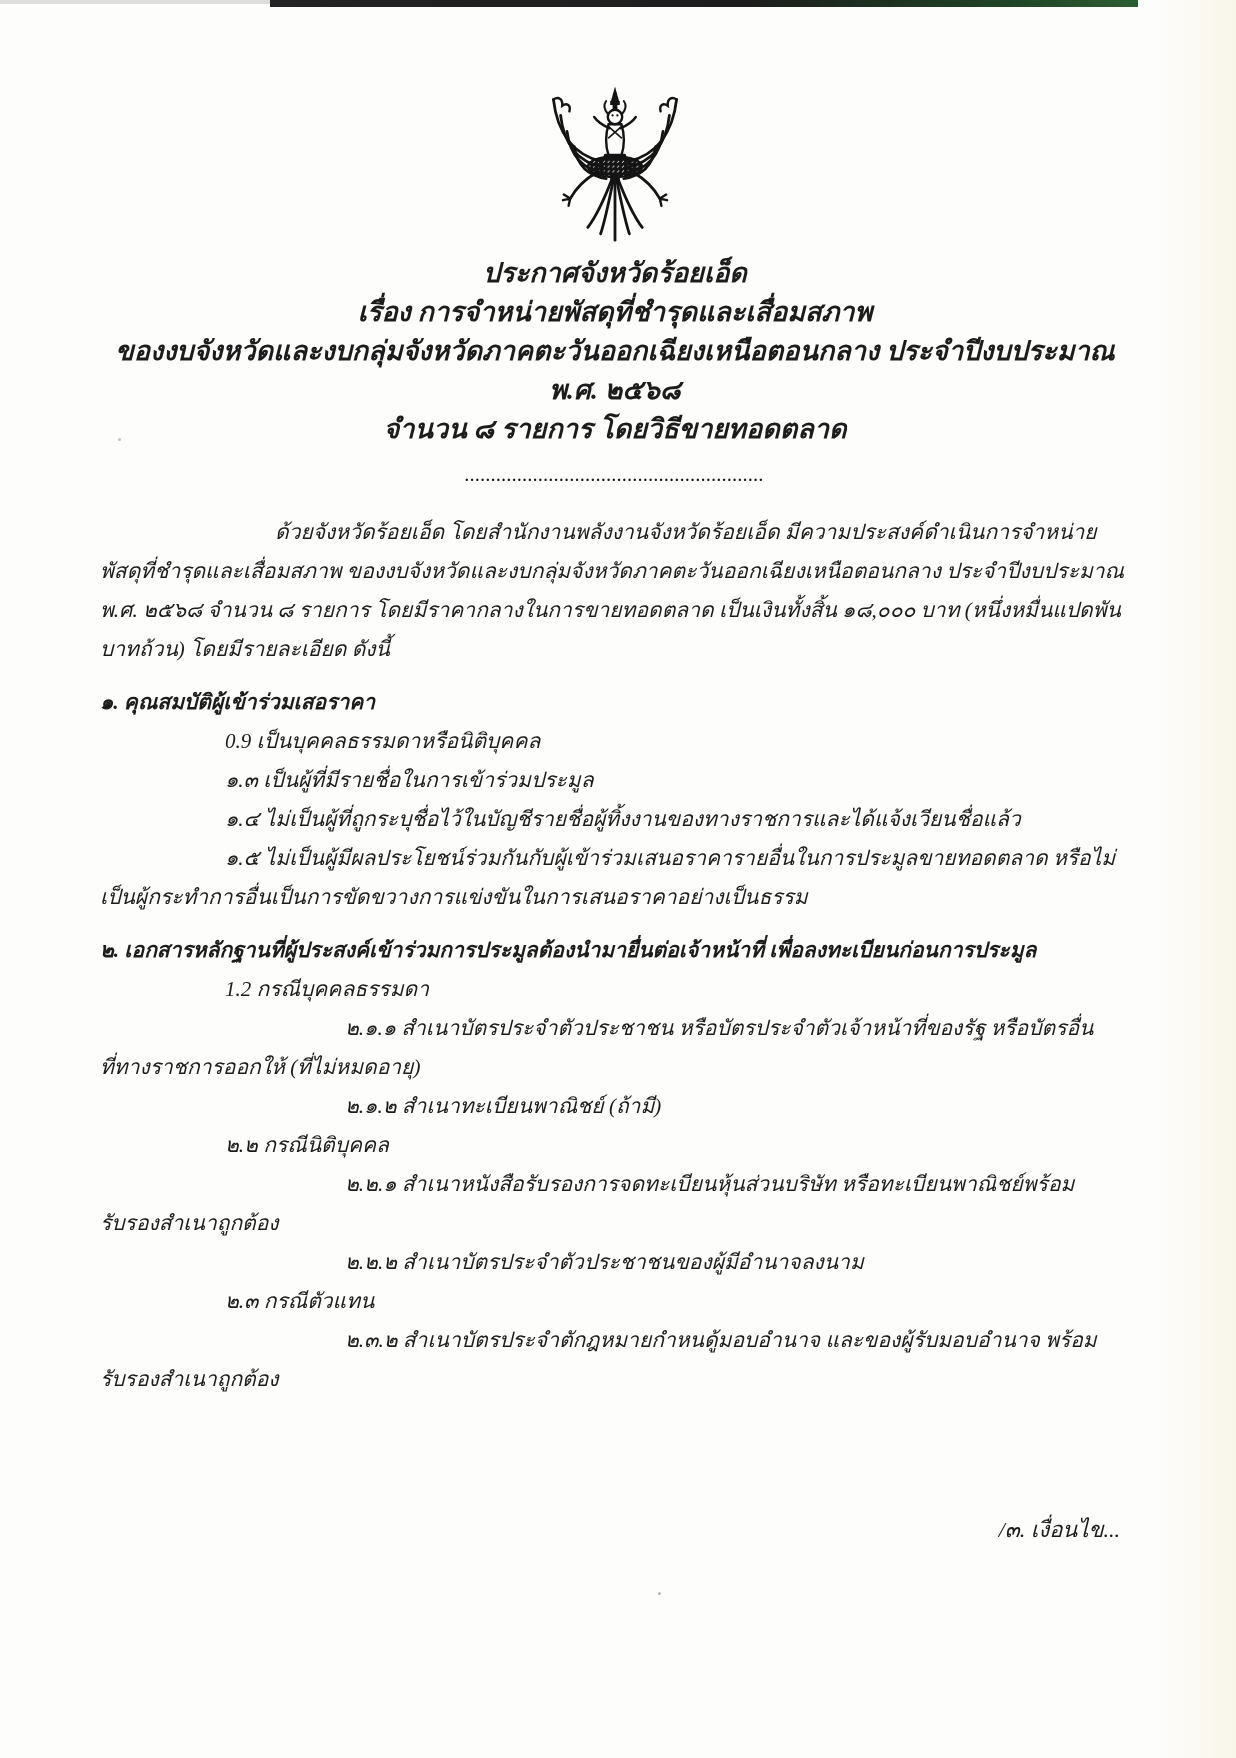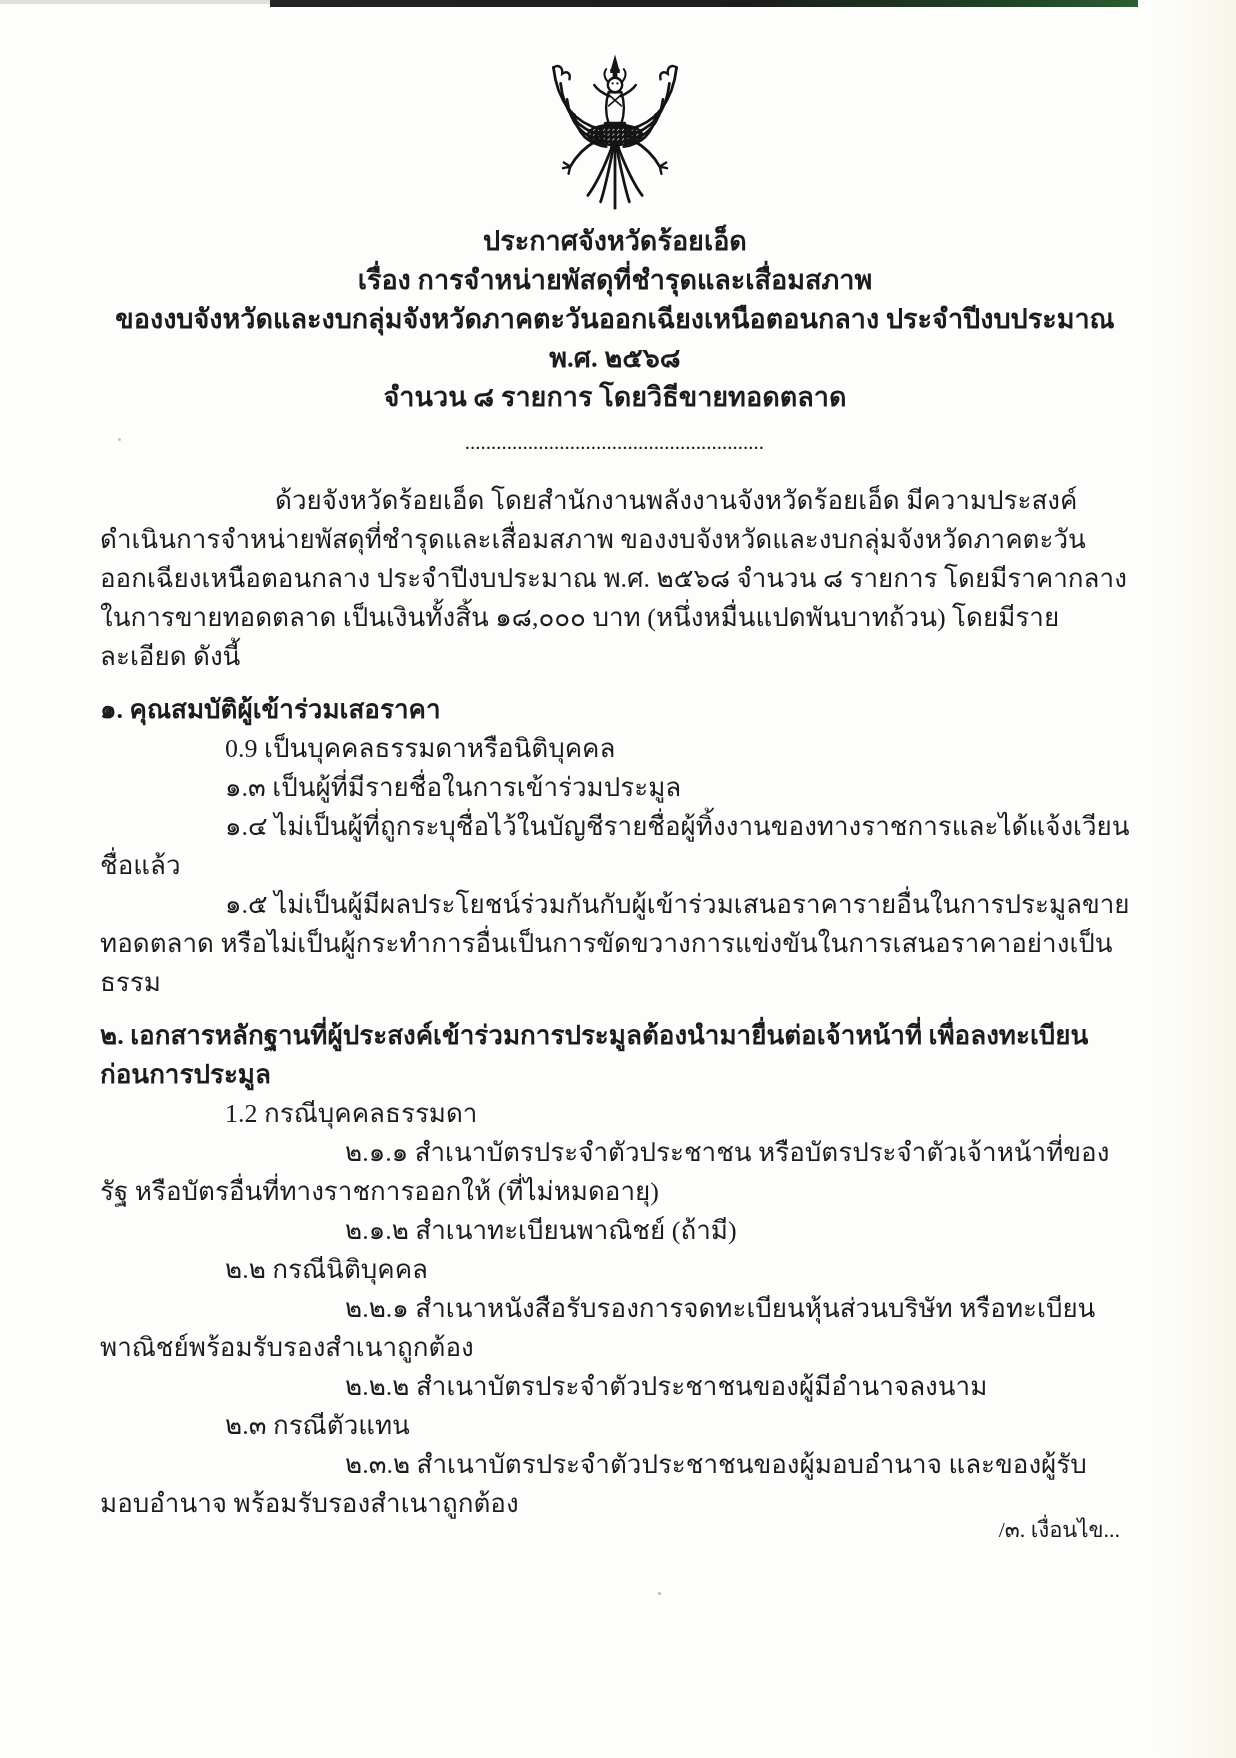--- a/index.html
+++ b/index.html
@@ -6,41 +6,42 @@
   .page {
     position: relative;
     width: 1236px;
     height: 1758px;
     margin: 0;
     background: #fdfdfc;
     overflow: hidden;
     font-family: "Liberation Serif", "DejaVu Sans", sans-serif;
     color: #1c1c1c;
     box-sizing: border-box;
-    padding: 52px 106px 0 100px;
+    padding: 84px 106px 0 100px;
+    font-style: italic;
   }
   
   .scan-strip-left  { position:absolute; top:0; left:0;   width:270px; height:4px; background:#dededc; }
   .scan-strip-dark  { position:absolute; top:0; left:270px; width:868px; height:7px;
                       background: linear-gradient(90deg,#242424 0%,#1d1d1d 55%,#1f4425 85%,#2c5e33 100%); }
   .scan-band-right  { position:absolute; top:0; right:0; width:80px; height:100%;
                       background: linear-gradient(90deg, rgba(244,238,214,0) 0%, rgba(240,231,198,0.35) 100%); }
   .speck-a { position:absolute; left:118px; top:438px; width:3px; height:3px; background:#c2c2c0; border-radius:50%; }
   .speck-b { position:absolute; left:658px; top:1592px; width:3px; height:3px; background:#b5b5b3; border-radius:50%; }
 
   .emblem-wrap { text-align:center; height:168px; }
   .emblem-wrap svg { display:inline-block; }
 
   .title-block { text-align:center; margin-top:2px; }
   .title-block p { margin:0; font-weight:bold; font-size:27px; line-height:39px; }
 
   .divider { text-align:center; font-weight:bold; font-size:15px; letter-spacing:1.5px;
              line-height:26px; margin-top:14px; color:#151515; }
 
-  .doc-body { font-size:26px; line-height:39px; text-align:left; }
+  .doc-body { font-size:21px; line-height:39px; text-align:left; }
   .doc-body p { margin:0; }
   .intro   { margin-top:24px !important; text-indent:175px; }
   .sec-head{ font-weight:bold; margin-top:14px !important; }
   .lv1     { text-indent:125px; }
   .lv2     { text-indent:245px; }
 
   .footer-note { position:absolute; top:1512px; right:116px; font-size:22px; color:#1c1c1c; }
 </style>
 </head>
 <body>
@@ -130,18 +131,18 @@
     <p class="lv1">๑.๕ ไม่เป็นผู้มีผลประโยชน์ร่วมกันกับผู้เข้าร่วมเสนอราคารายอื่นในการประมูลขายทอดตลาด หรือไม่เป็นผู้กระทำการอื่นเป็นการขัดขวางการแข่งขันในการเสนอราคาอย่างเป็นธรรม</p>
 
     <p class="sec-head">๒. เอกสารหลักฐานที่ผู้ประสงค์เข้าร่วมการประมูลต้องนำมายื่นต่อเจ้าหน้าที่ เพื่อลงทะเบียนก่อนการประมูล</p>
     <p class="lv1">1.2 กรณีบุคคลธรรมดา</p>
     <p class="lv2">๒.๑.๑ สำเนาบัตรประจำตัวประชาชน หรือบัตรประจำตัวเจ้าหน้าที่ของรัฐ หรือบัตรอื่นที่ทางราชการออกให้ (ที่ไม่หมดอายุ)</p>
     <p class="lv2">๒.๑.๒ สำเนาทะเบียนพาณิชย์ (ถ้ามี)</p>
     <p class="lv1">๒.๒ กรณีนิติบุคคล</p>
     <p class="lv2">๒.๒.๑ สำเนาหนังสือรับรองการจดทะเบียนหุ้นส่วนบริษัท หรือทะเบียนพาณิชย์พร้อมรับรองสำเนาถูกต้อง</p>
     <p class="lv2">๒.๒.๒ สำเนาบัตรประจำตัวประชาชนของผู้มีอำนาจลงนาม</p>
     <p class="lv1">๒.๓ กรณีตัวแทน</p>
-    <p class="lv2">๒.๓.๒ สำเนาบัตรประจำตัวประชาชนของผู้มอบอำนาจ และของผู้รับมอบอำนาจ พร้อมรับรองสำเนาถูกต้อง</p>
+    <p class="lv2">๒.๓.๒ สำเนาบัตรประจำตักฎหมายกำหนดู้มอบอำนาจ และของผู้รับมอบอำนาจ พร้อมรับรองสำเนาถูกต้อง</p>
   </div>
 
   <div class="footer-note">/๓. เงื่อนไข...</div>
 
 </div>
 
 </body></html>

